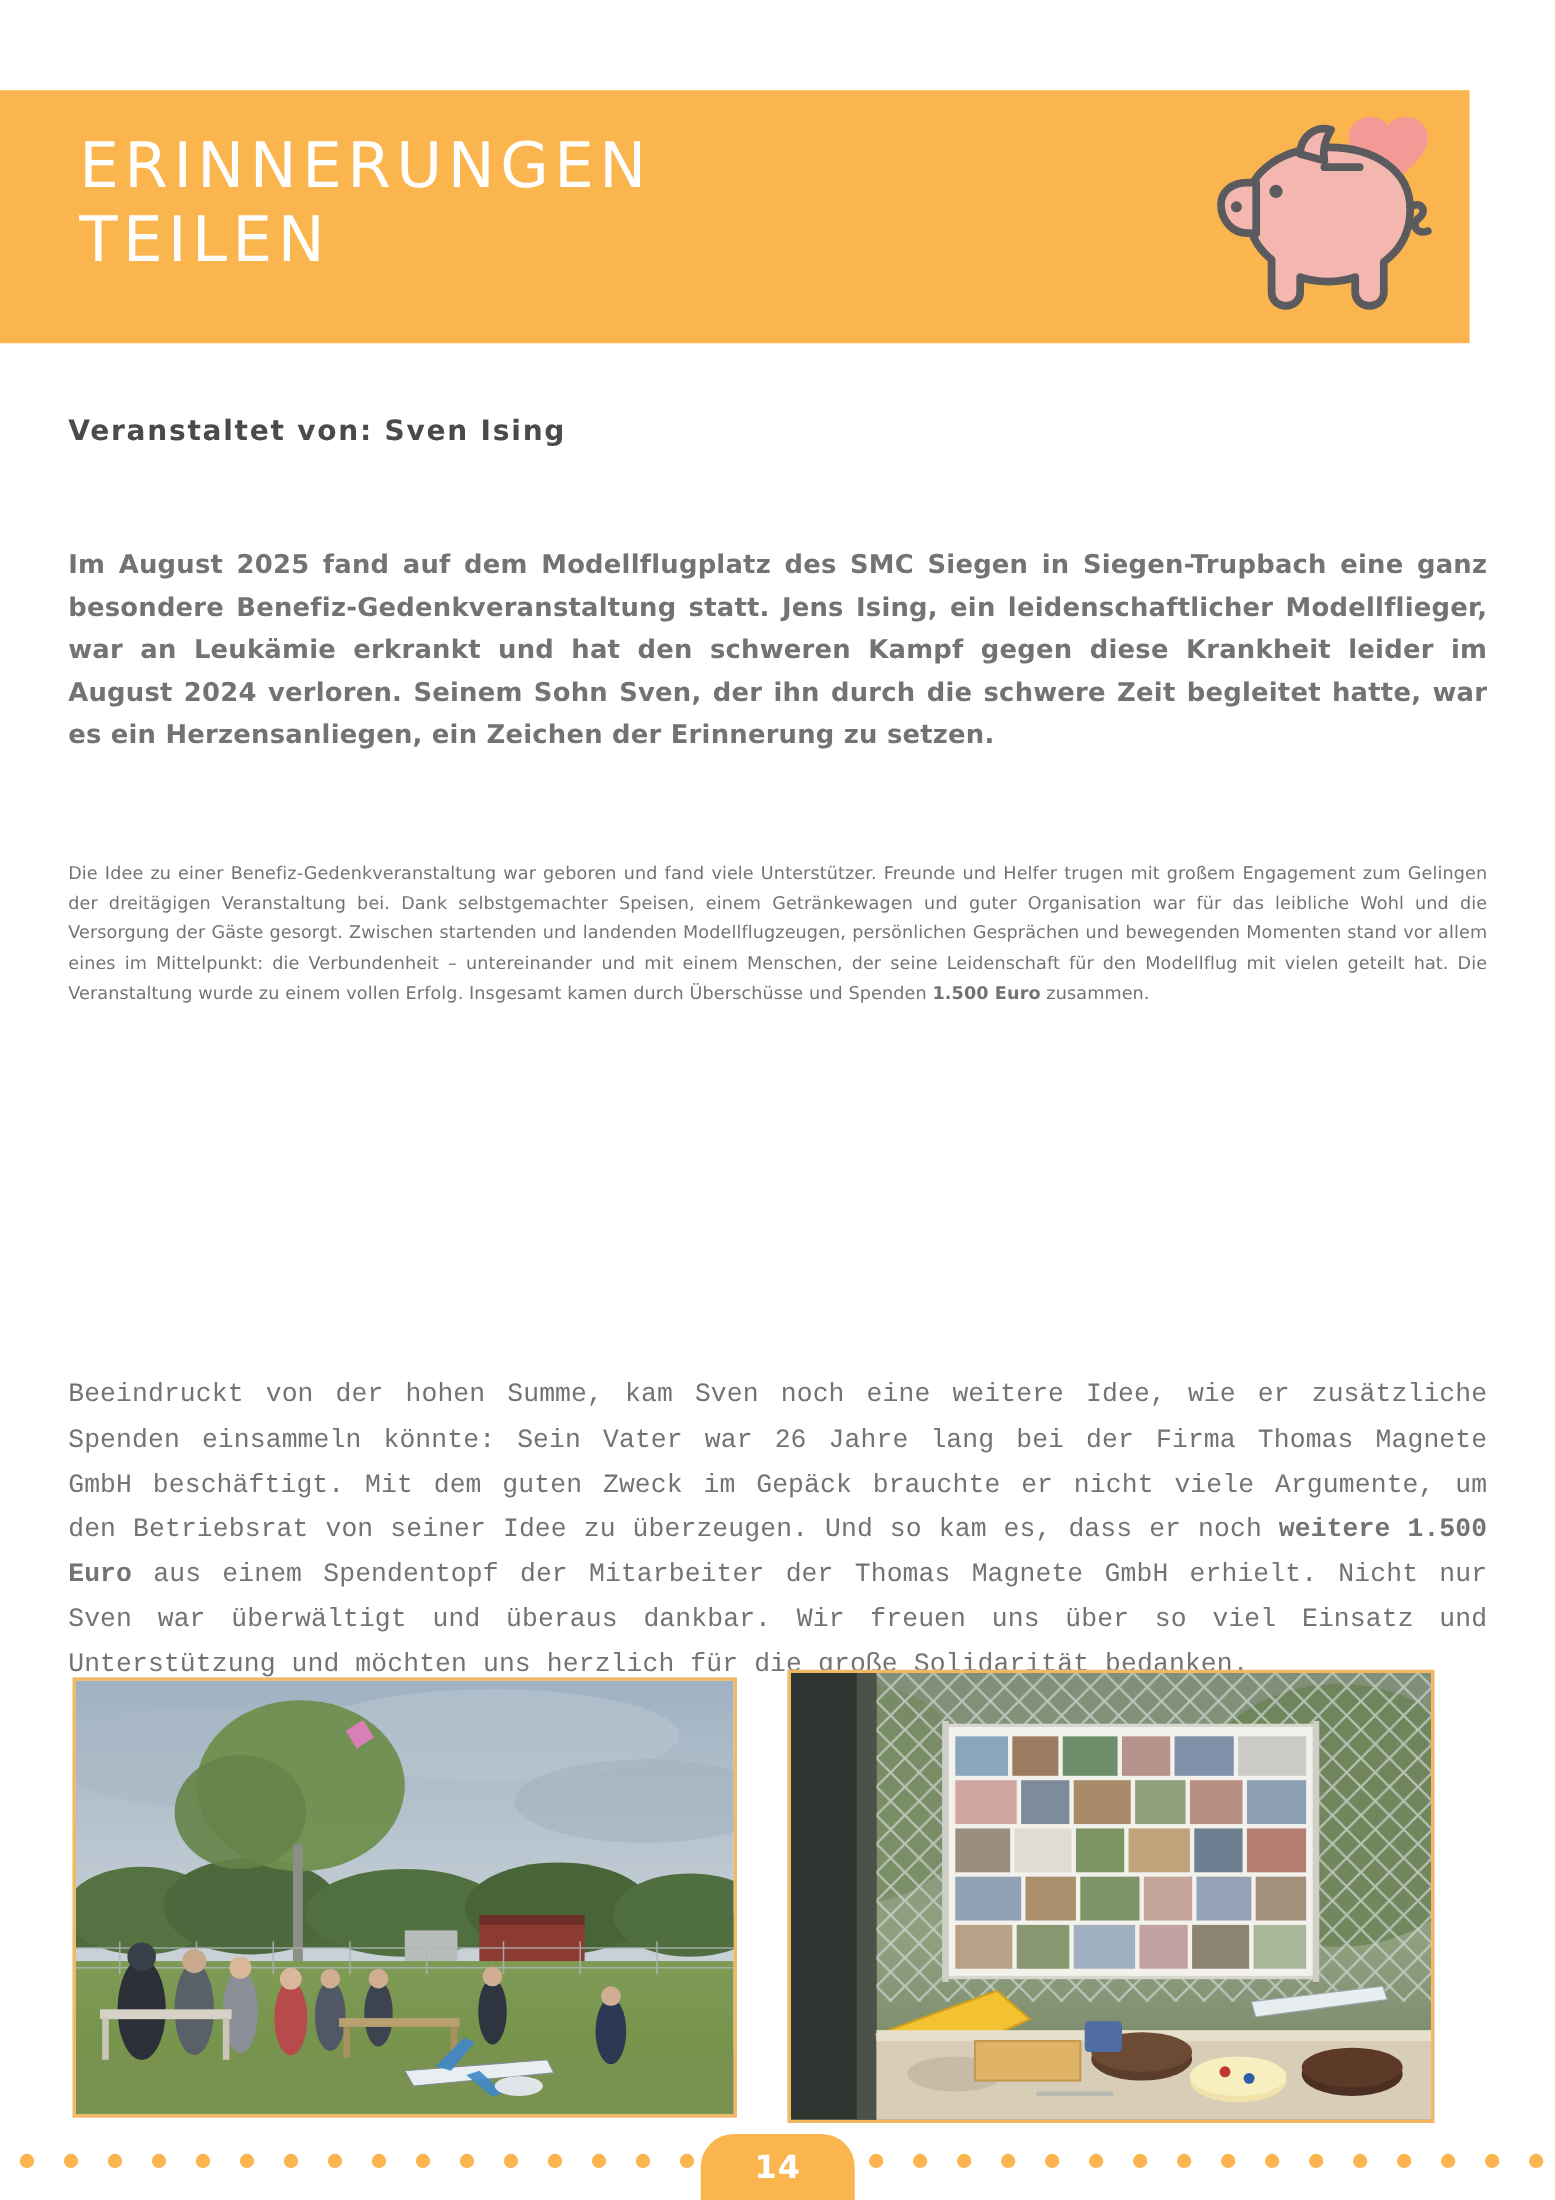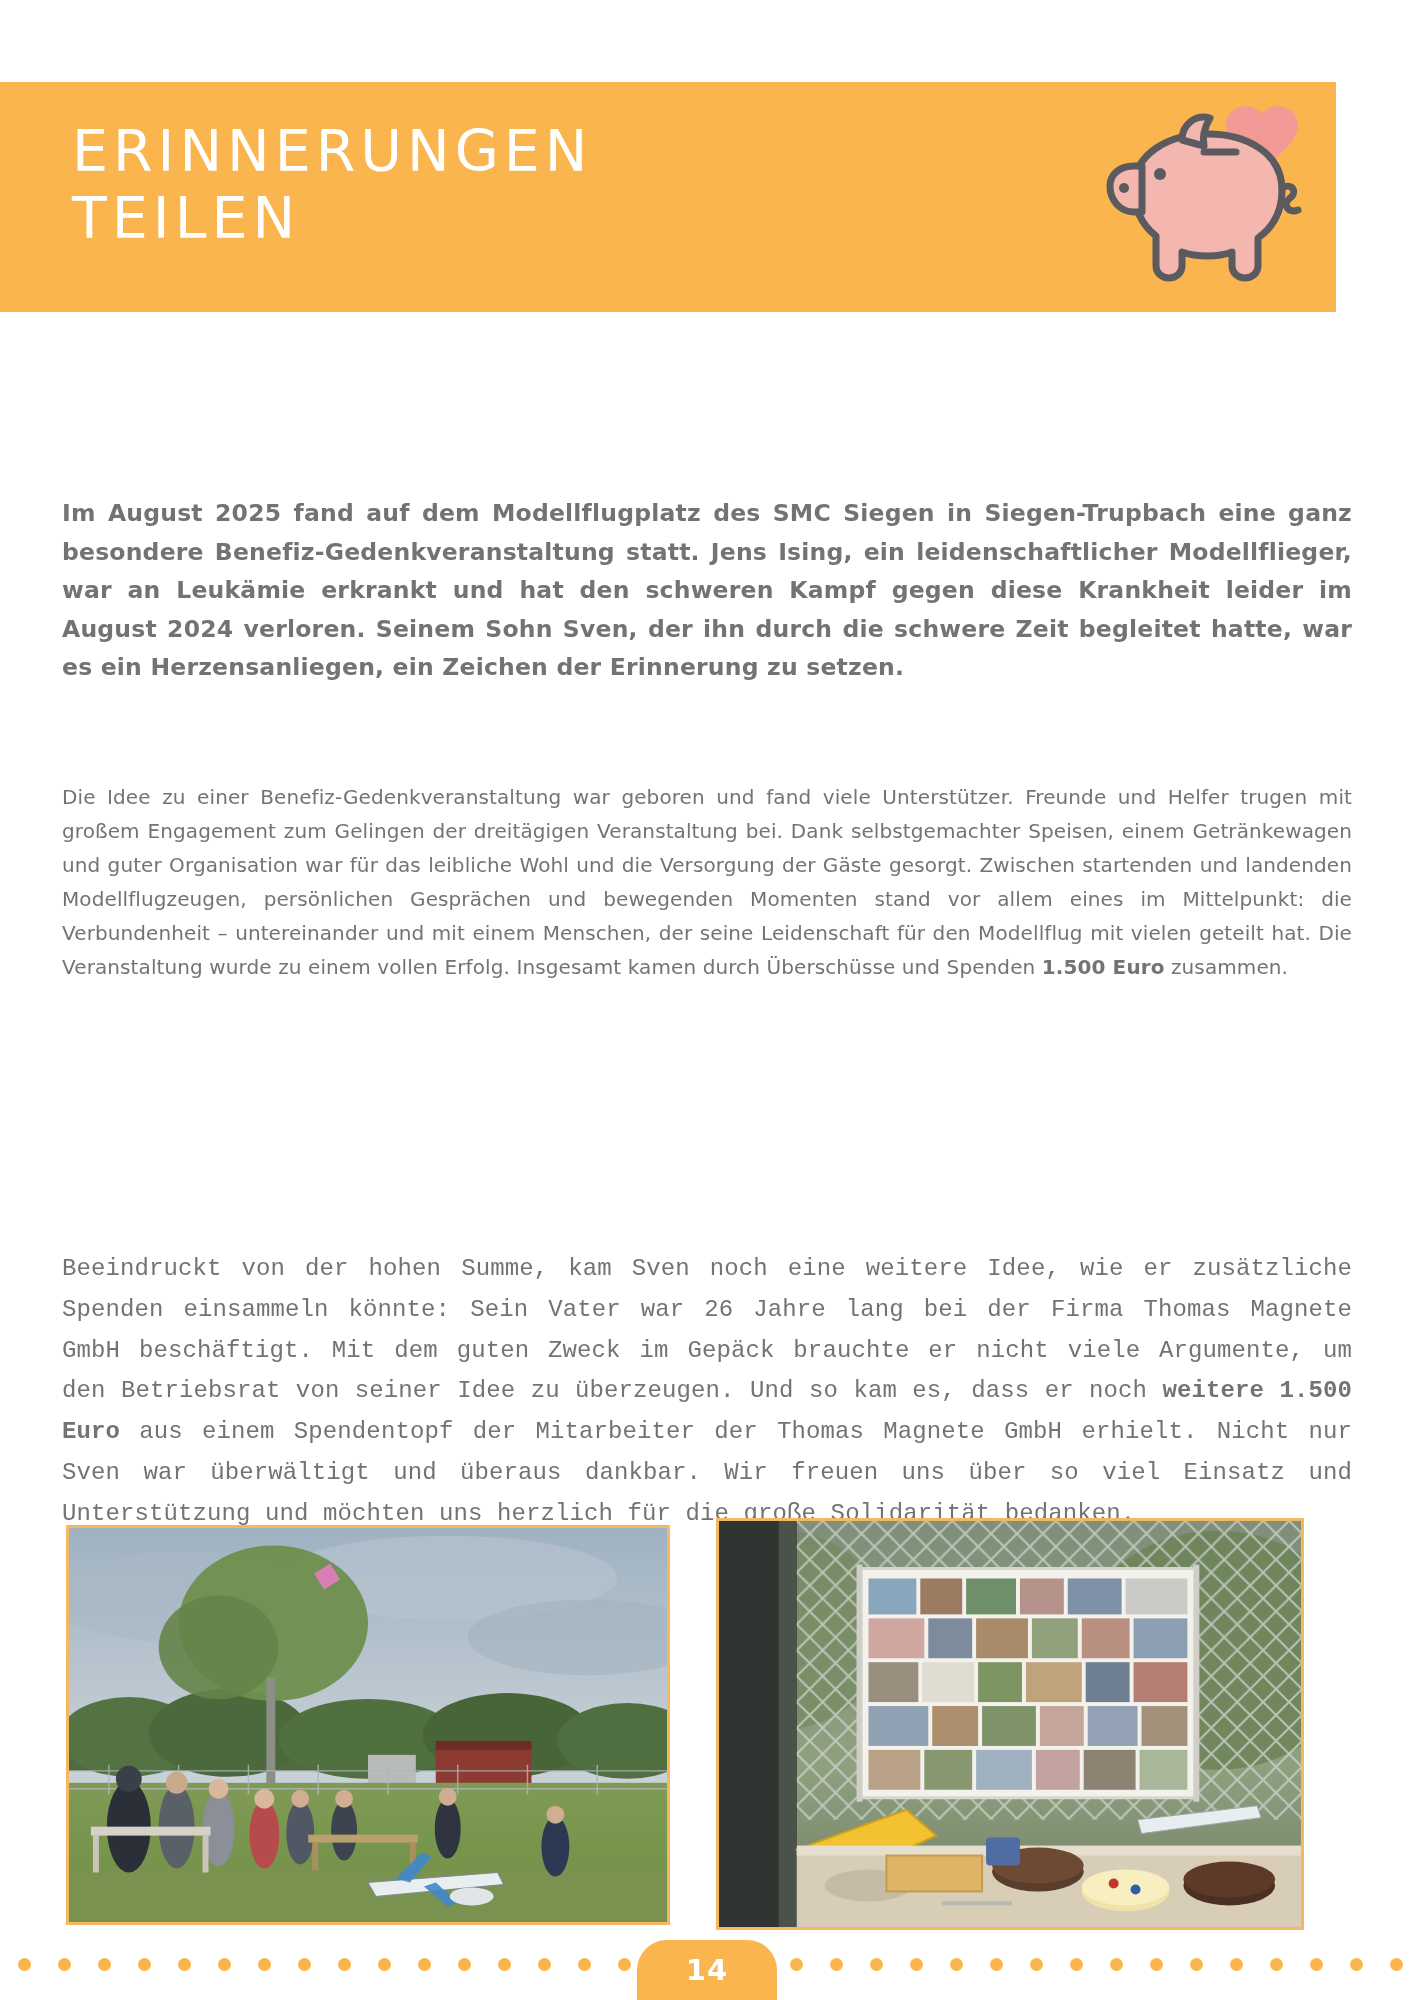--- a/index.html
+++ b/index.html
@@ -74,21 +74,21 @@
   }
   .para-lead {
     top: 494px;
     font-size: 23.5px;
     line-height: 1.64;
     font-weight: bold;
     letter-spacing: 0.2px;
   }
   .para-2 {
     top: 780px;
-    font-size: 20px;
+    font-size: 16px;
     line-height: 1.70;
     letter-spacing: 0.1px;
   }
   .para-3 {
     top: 1249px;
     font-size: 24px;
     line-height: 1.70;
     letter-spacing: 0.1px;
     font-family: Liberation Mono, monospace;
   }
@@ -171,20 +171,21 @@
 
     <circle cx="84" cy="104" r="6" fill="#5b5b5f"></circle>
 
     <path d="M128 82 L160 82" stroke="#5b5b5f" stroke-width="7" stroke-linecap="round"></path>
 
     <path d="M206 118 C216 112, 222 122, 214 128 C206 134, 212 144, 222 140" fill="none" stroke="#5b5b5f" stroke-width="7" stroke-linecap="round"></path>
   </svg>
 </div>
 
 <div class="meta">
+  <div>Veranstaltet von: Sven Ising</div>
 </div>
 
 <div class="para para-lead">Im August 2025 fand auf dem Modellflugplatz des SMC Siegen in Siegen-Trupbach eine ganz besondere Benefiz-Gedenkveranstaltung statt. Jens Ising, ein leidenschaftlicher Modellflieger, war an Leukämie erkrankt und hat den schweren Kampf gegen diese Krankheit leider im August 2024 verloren. Seinem Sohn Sven, der ihn durch die schwere Zeit begleitet hatte, war es ein Herzensanliegen, ein Zeichen der Erinnerung zu setzen.</div>
 
 <div class="para para-2">
   <span>Die Idee zu einer Benefiz-Gedenkveranstaltung war geboren und fand viele Unterstützer.  Freunde und Helfer trugen mit großem Engagement zum Gelingen der dreitägigen Veranstaltung bei. Dank selbstgemachter Speisen, einem Getränkewagen und guter Organisation war für das leibliche Wohl und die Versorgung der Gäste gesorgt. Zwischen startenden und landenden Modellflugzeugen, persönlichen Gesprächen und bewegenden Momenten stand vor allem eines im Mittelpunkt: die Verbundenheit – untereinander und mit einem Menschen, der seine Leidenschaft für den Modellflug mit vielen geteilt hat. Die Veranstaltung wurde zu einem vollen Erfolg. Insgesamt kamen durch Überschüsse und Spenden </span><b>1.500 Euro</b><span> zusammen.</span>
 </div>
 
 <div class="para para-3">
   <span>Beeindruckt von der hohen Summe, kam Sven noch eine weitere Idee, wie er zusätzliche Spenden einsammeln könnte: Sein Vater war 26 Jahre lang bei der Firma Thomas Magnete GmbH beschäftigt. Mit dem guten Zweck im Gepäck brauchte er nicht viele Argumente, um den Betriebsrat von seiner Idee zu überzeugen. Und so kam es, dass er noch </span><b>weitere 1.500 Euro</b><span> aus einem Spendentopf der Mitarbeiter der Thomas Magnete GmbH erhielt. Nicht nur Sven war überwältigt und überaus dankbar. Wir freuen uns über so viel Einsatz und Unterstützung und möchten uns herzlich für die große Solidarität bedanken.</span>

